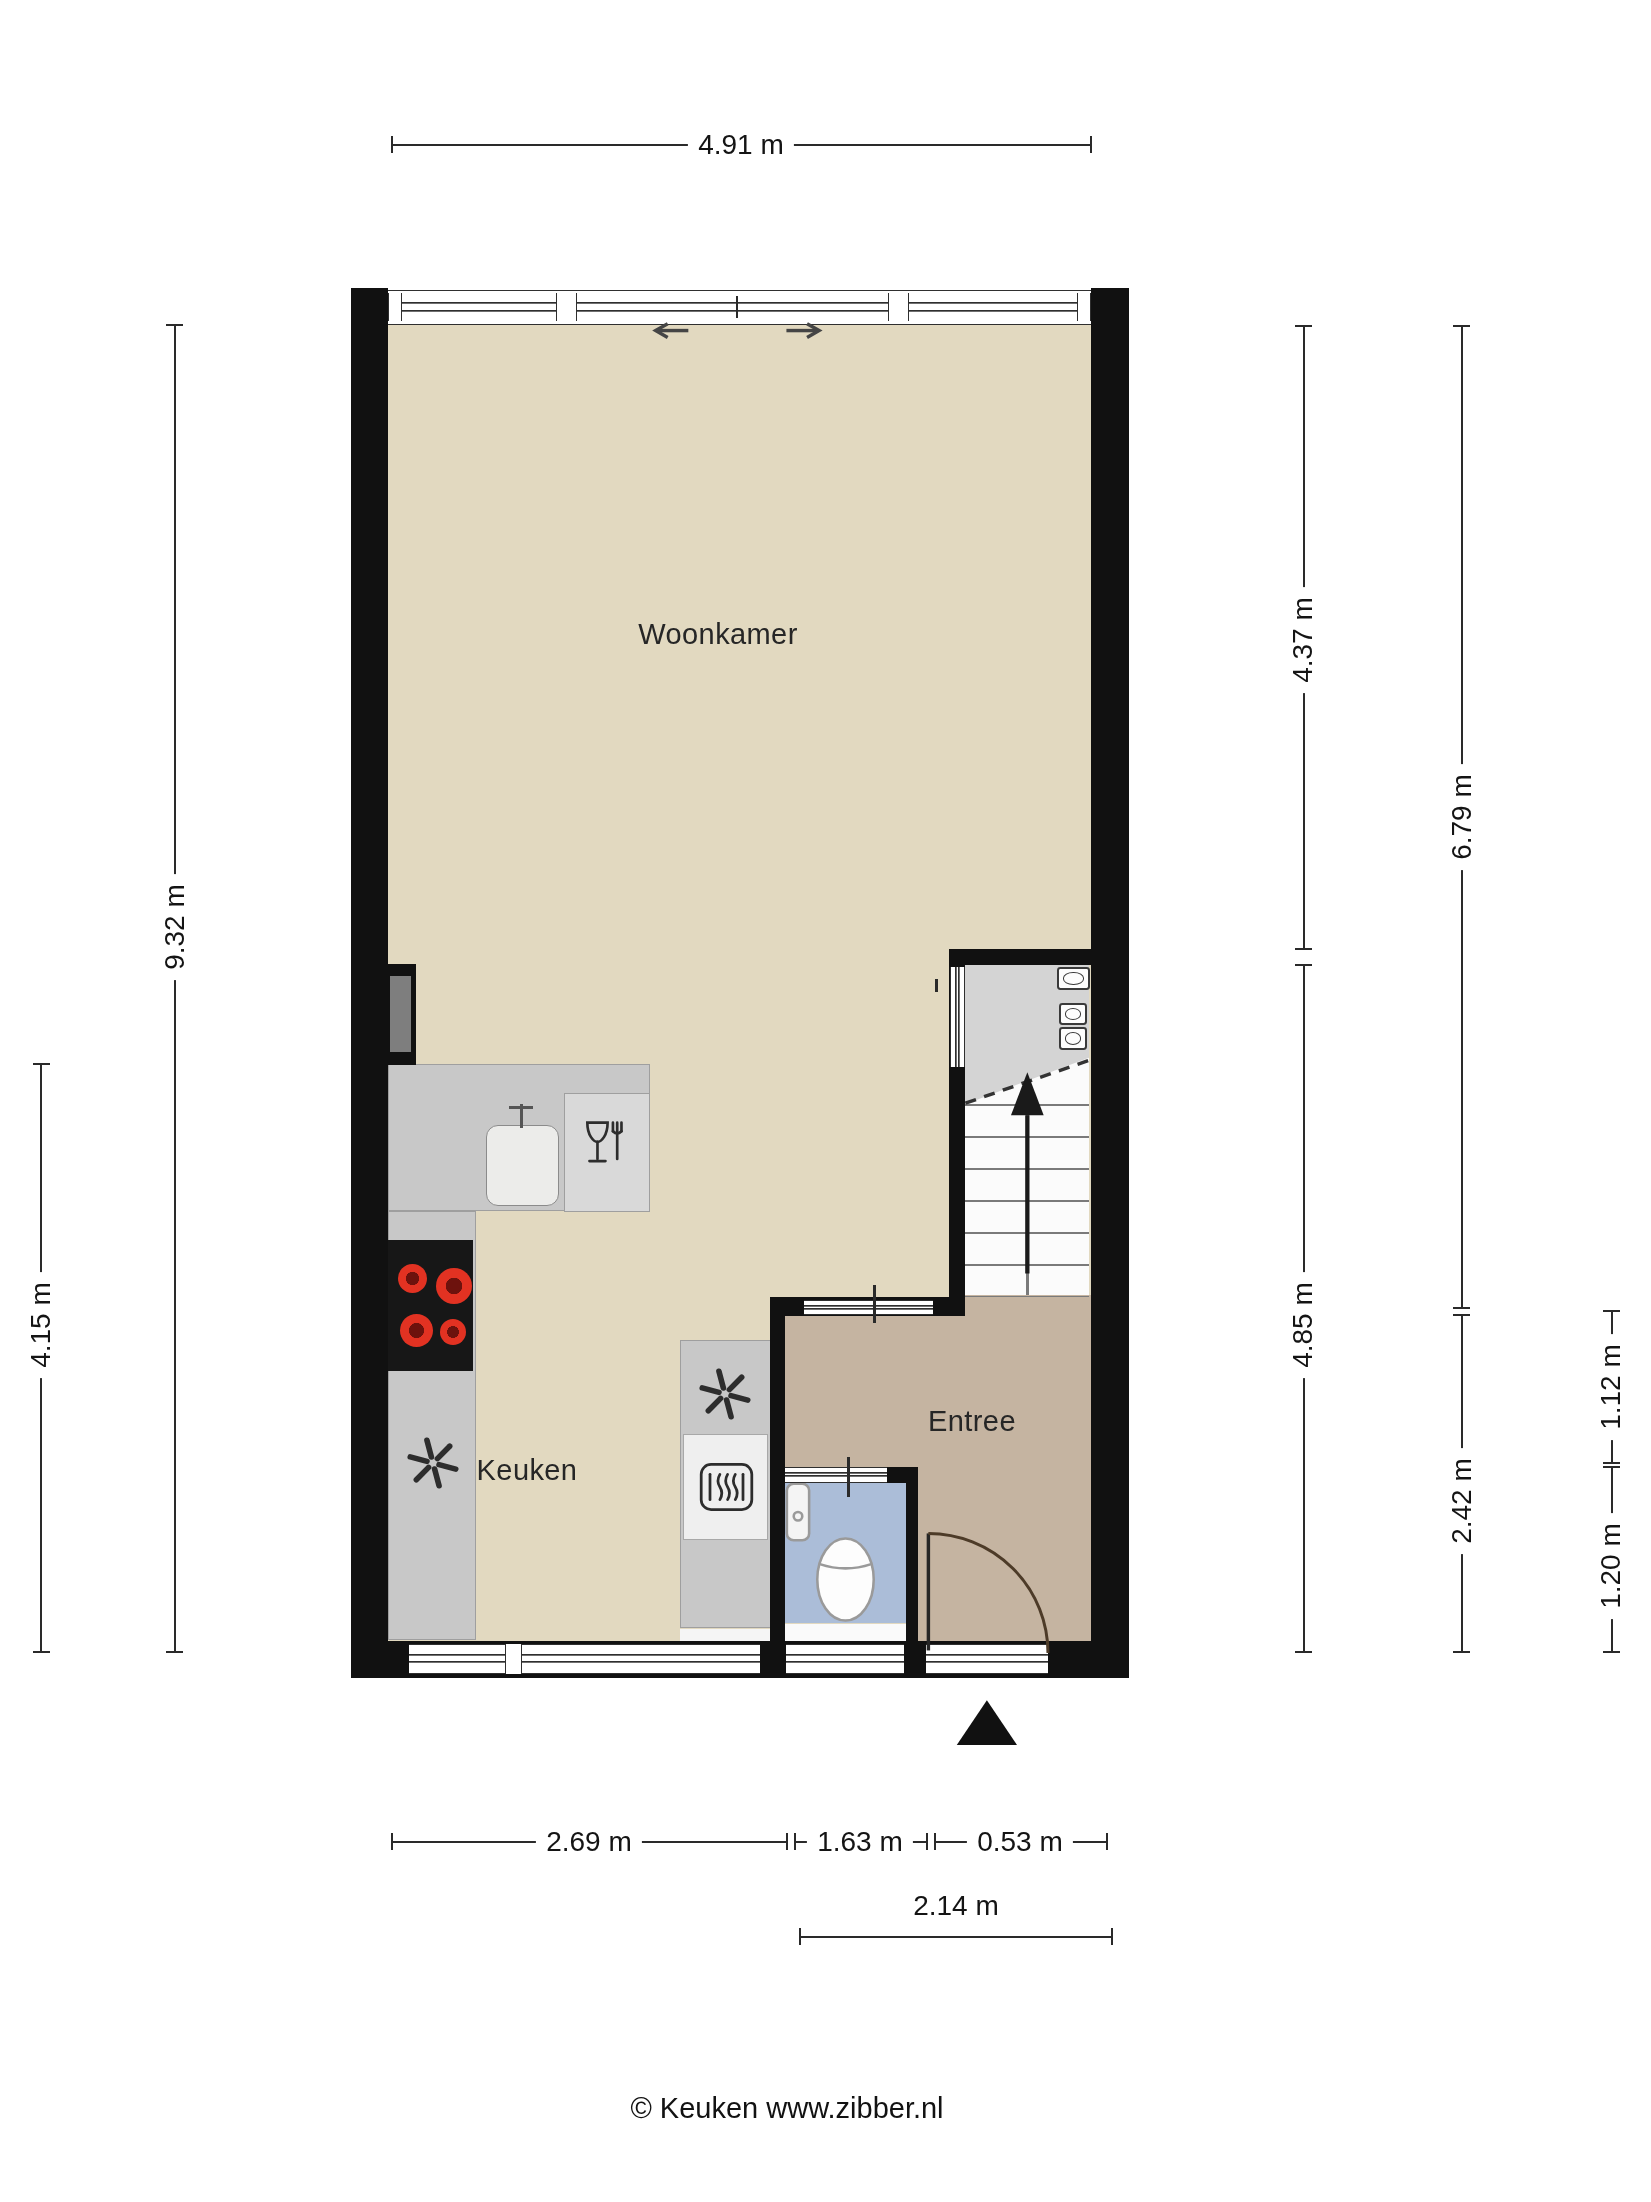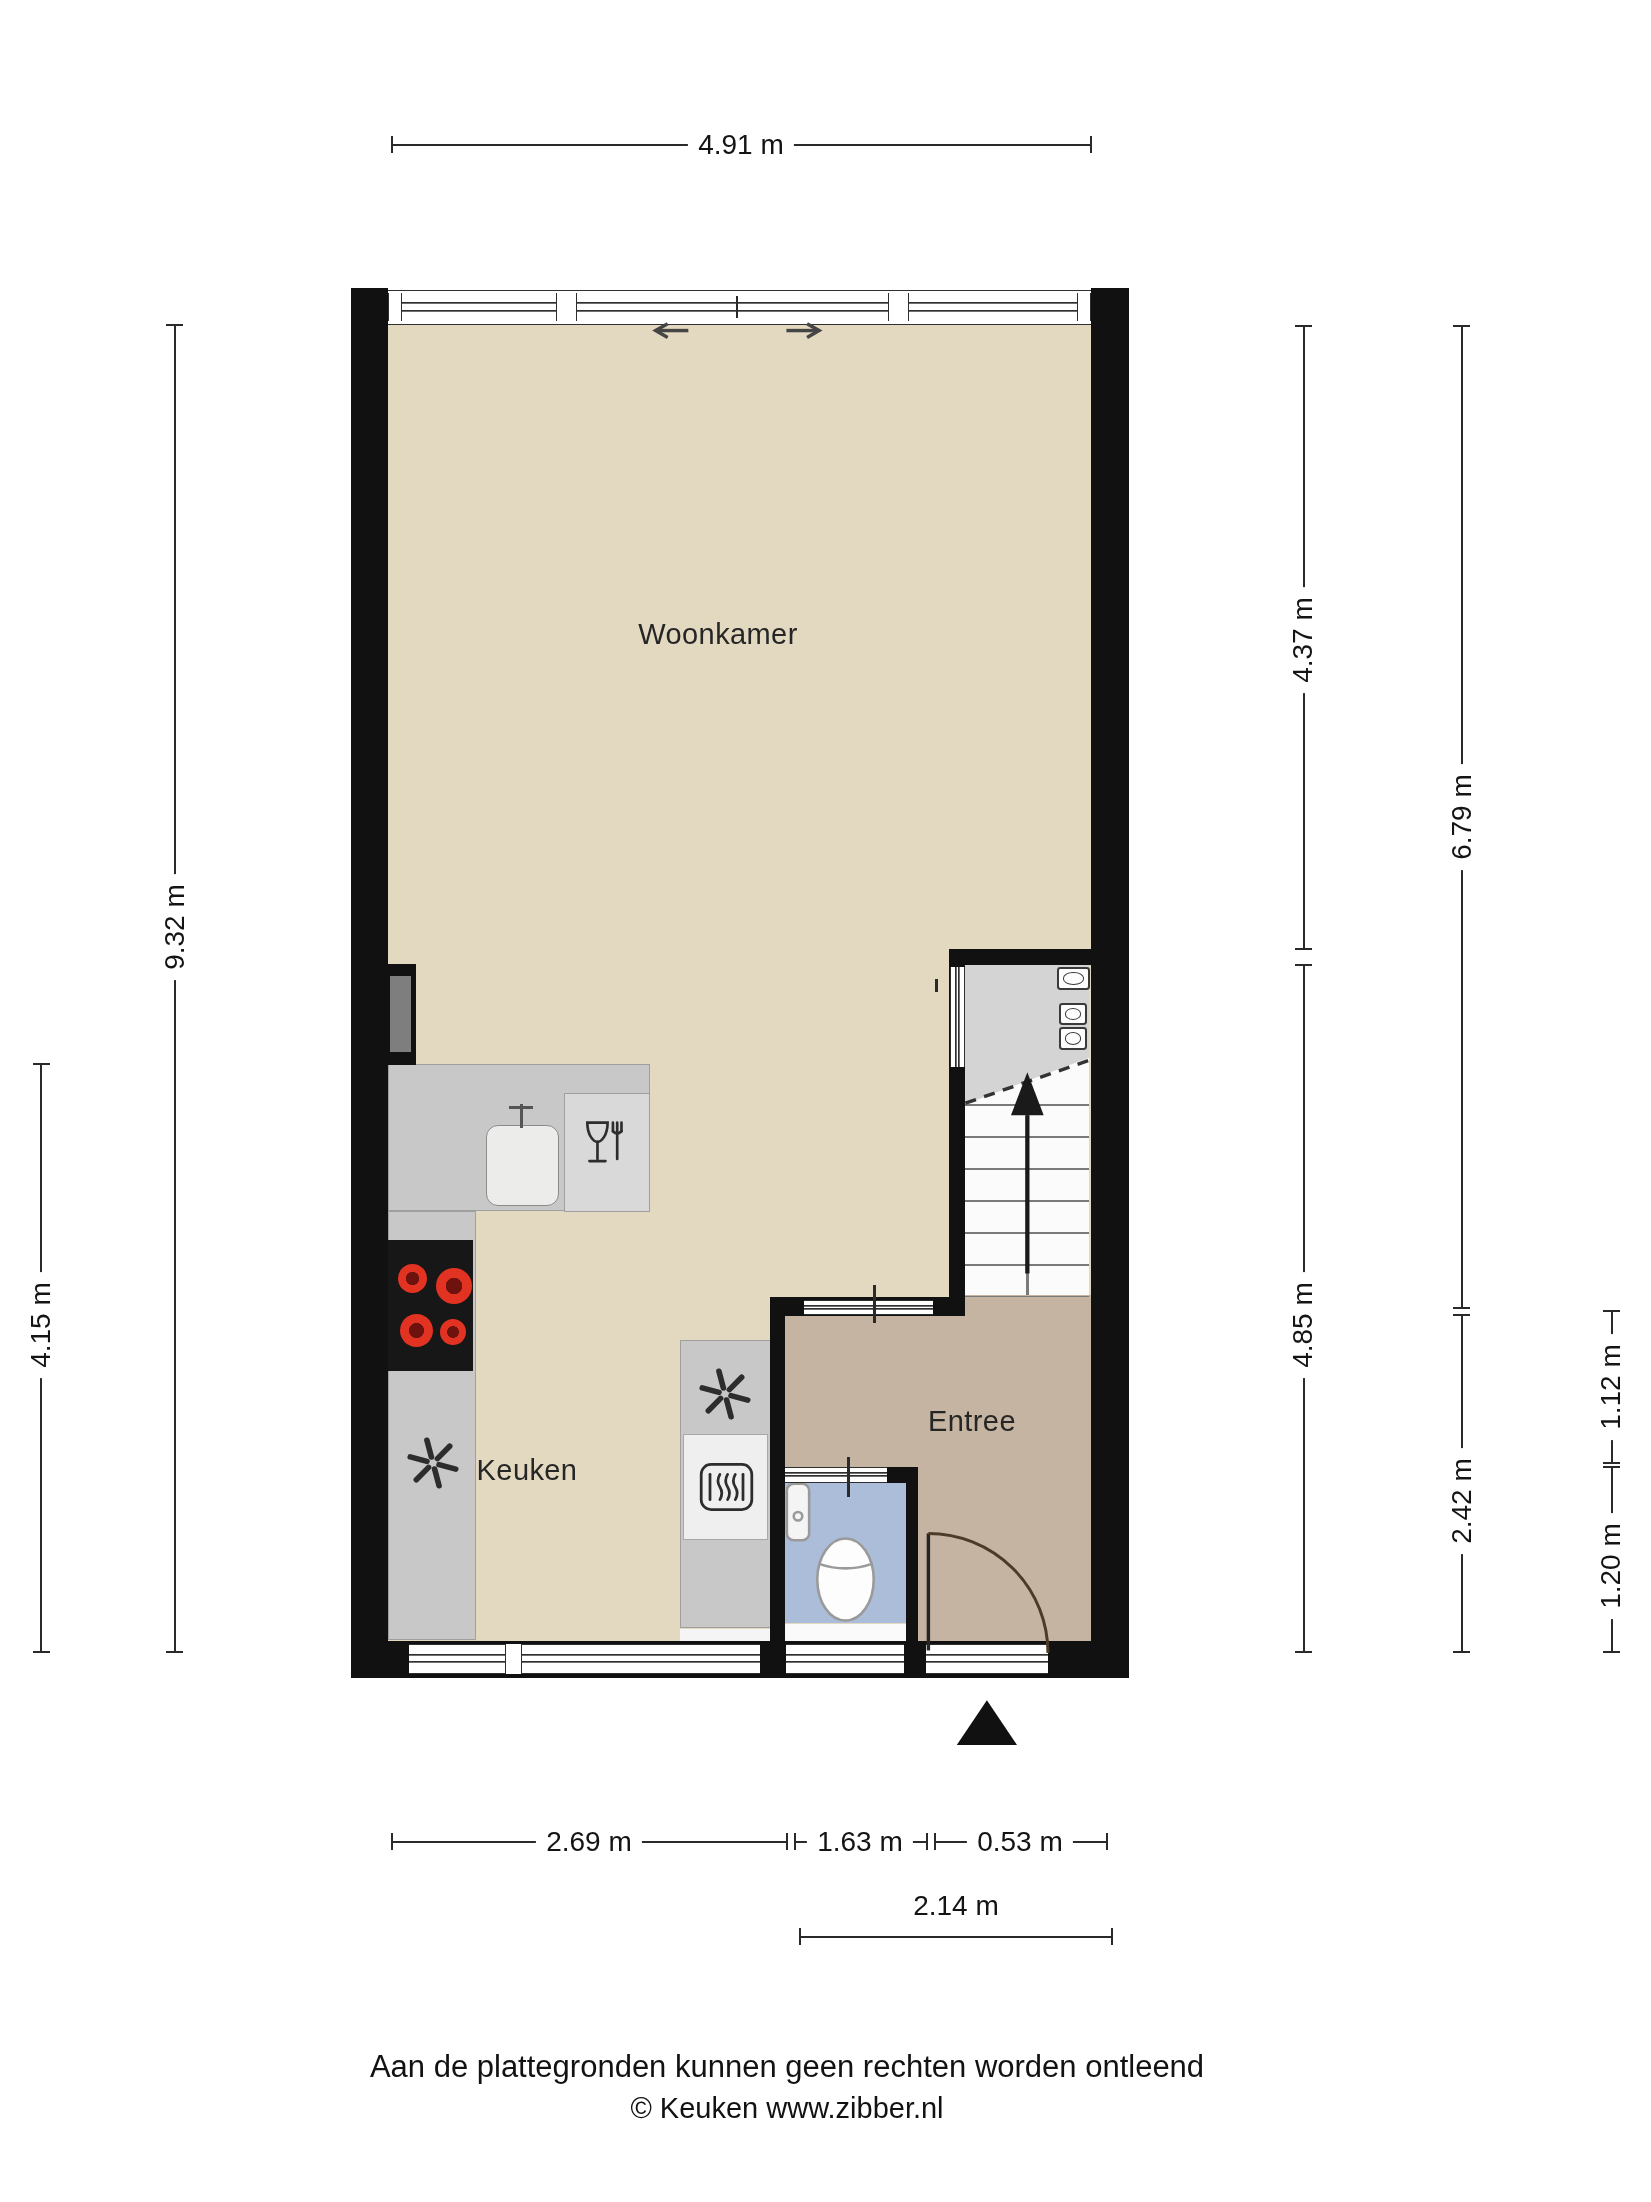--- a/index.html
+++ b/index.html
@@ -279,17 +279,16 @@
     <div class="dim-label" style="left:1020px;top:1842px;">0.53 m</div>
   </div>
 
   <div>
     <div class="dimlineH" style="left:800px;top:1936px;width:311px;"></div>
     <div class="tick-v" style="left:799px;top:1928px;"></div>
     <div class="tick-v" style="left:1111px;top:1928px;"></div>
     <div class="dim-label" style="left:956px;top:1906px;">2.14 m</div>
   </div>
 
-  <div class="footer-line" style="left:787px;top:2049px;font-size:31px;">Aan de plattegronden kunnen geen rechten worden ontleend</div>
   <div class="footer-line" style="left:787px;top:2092px;font-size:29px;">© Keuken www.zibber.nl</div>
 
 </div>
 
 
 </body></html>

